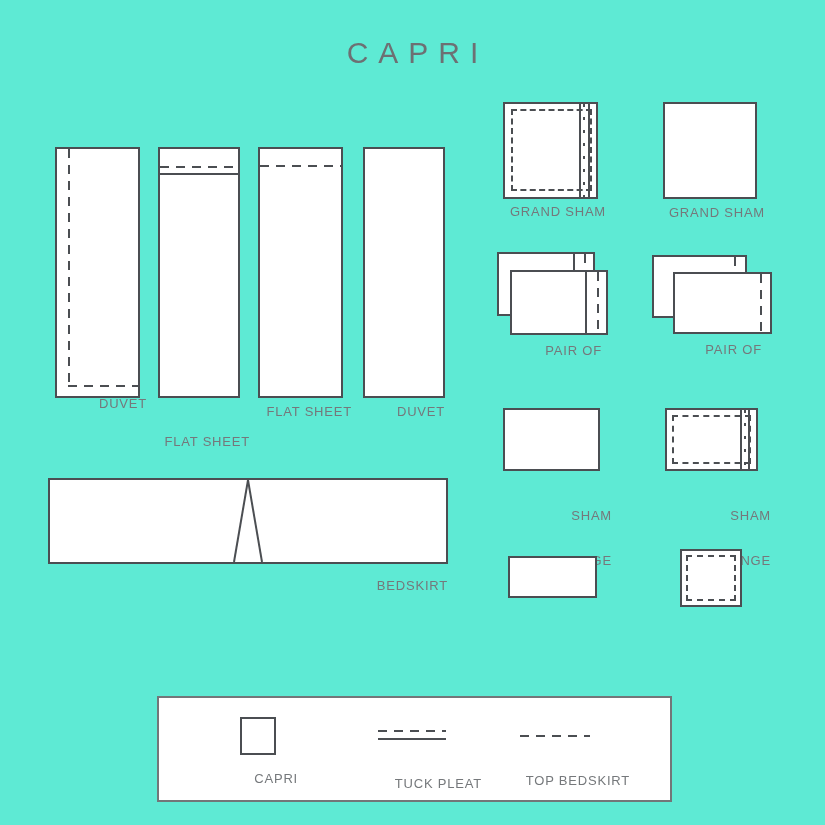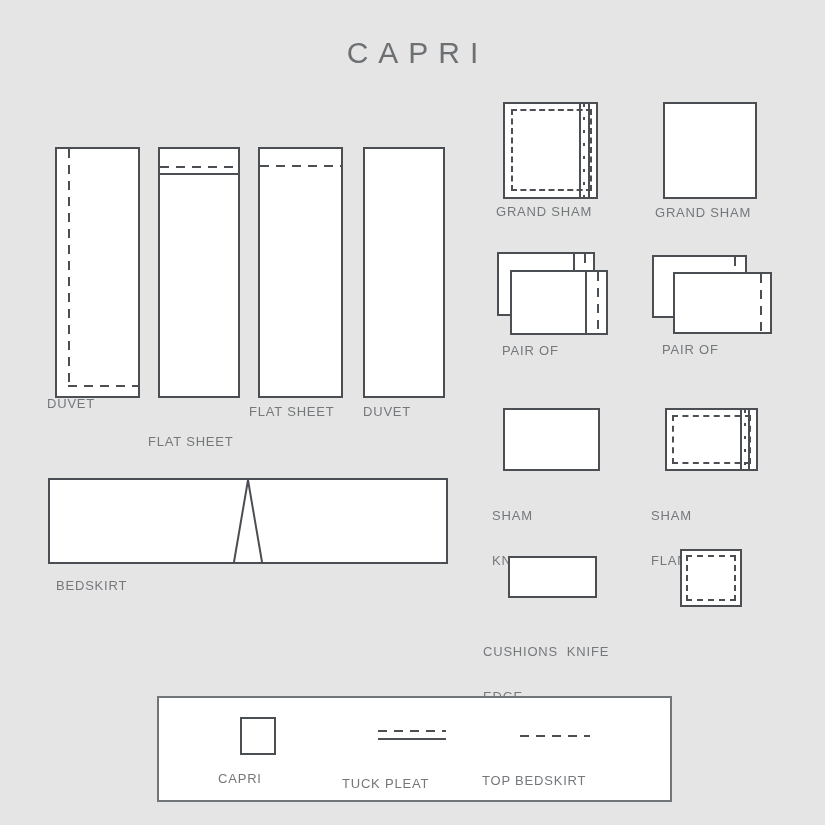--- a/index.html
+++ b/index.html
@@ -1,23 +1,23 @@
 <!DOCTYPE html>
 <html><head>
 <meta charset="utf-8">
 <style>
   html,body{margin:0;padding:0;background:#ffffff;}
-  .canvas{position:relative;width:825px;height:825px;background:#e5e5e5;overflow:hidden;
+  .canvas{position:relative;width:825px;height:825px;background:#5eead4;overflow:hidden;
           font-family:"Liberation Sans", sans-serif;}
   .title{position:absolute;left:0;top:36px;width:100%;text-align:center;
          font-size:30px;letter-spacing:10px;padding-left:10px;box-sizing:border-box;
          color:#6d7073;font-weight:400;}
   .rect{position:absolute;border:2px solid #4b4e52;background:#ffffff;box-sizing:border-box;}
   .lbl{position:absolute;font-size:13px;line-height:15px;letter-spacing:0.8px;
-       color:#75787b;text-align:left;white-space:pre-wrap;}
+       color:#75787b;text-align:right;white-space:pre-wrap;}
   .lbl span{display:block;}
   .hdash{position:absolute;height:2px;
          background:repeating-linear-gradient(to right,#4b4e52 0 9px,transparent 9px 16px);}
   .vdash{position:absolute;width:2px;
          background:repeating-linear-gradient(to bottom,#4b4e52 0 9px,transparent 9px 16px);}
   .vdots{position:absolute;width:2px;top:0;bottom:0;
          background:repeating-linear-gradient(to bottom,#4b4e52 0 3px,transparent 3px 13px);}
   .hline{position:absolute;height:2px;background:#4b4e52;}
   .vline{position:absolute;width:2px;top:0;bottom:0;background:#4b4e52;}
   .dashedrect{position:absolute;border:2px dashed #4b4e52;box-sizing:border-box;}
@@ -53,21 +53,21 @@
 
   <div class="rect" style="left:363px;top:147px;width:82px;height:251px"></div>
   <div class="lbl" style="left:363px;top:404px;width:82px">DUVET</div>
 
   <div class="rect" style="left:48px;top:478px;width:400px;height:86px">
     <svg width="396" height="82" viewBox="0 0 396 82" style="position:absolute;left:0;top:0">
       <line x1="198" y1="0" x2="184" y2="82" stroke="#4b4e52" stroke-width="2"></line>
       <line x1="198" y1="0" x2="212" y2="82" stroke="#4b4e52" stroke-width="2"></line>
     </svg>
   </div>
-  <div class="lbl" style="left:56px;top:578px;width:400px">BEDSKIRT</div>
+  <div class="lbl" style="left:48px;top:578px;width:400px">BEDSKIRT</div>
 
   <div class="rect" style="left:503px;top:102px;width:95px;height:97px">
     <div class="dashedrect" style="left:6px;top:5px;width:81px;height:82px"></div>
     <div class="vline" style="left:74px"></div>
     <div class="vline" style="left:83px"></div>
     <div class="vdots" style="left:78px"></div>
   </div>
   <div class="lbl" style="left:496px;top:204px;width:110px">GRAND SHAM</div>
 
   <div class="rect" style="left:663px;top:102px;width:94px;height:97px"></div>
@@ -102,24 +102,20 @@
     <div class="vline" style="left:73px"></div>
     <div class="vline" style="left:81px"></div>
     <div class="vdots" style="left:77px"></div>
   </div>
   <div class="lbl" style="left:651px;top:478px;width:120px">
     <span>SHAM</span>
     <span>FLANGE</span>
   </div>
 
   <div class="rect" style="left:508px;top:556px;width:89px;height:42px"></div>
-  <div class="lbl" style="left:483px;top:614px;width:140px">
-    <span>CUSHIONS  KNIFE</span>
-    <span>EDGE</span>
-  </div>
 
   <div class="rect" style="left:680px;top:549px;width:62px;height:58px">
     <div class="dashedrect" style="left:4px;top:4px;width:50px;height:46px"></div>
   </div>
 
   <div class="legend">
     <div class="rect" style="left:81px;top:19px;width:36px;height:38px"></div>
     <div class="lbl" style="left:59px;top:73px;width:80px">CAPRI</div>
 
     <div class="hdash" style="left:219px;top:32px;width:68px"></div>

